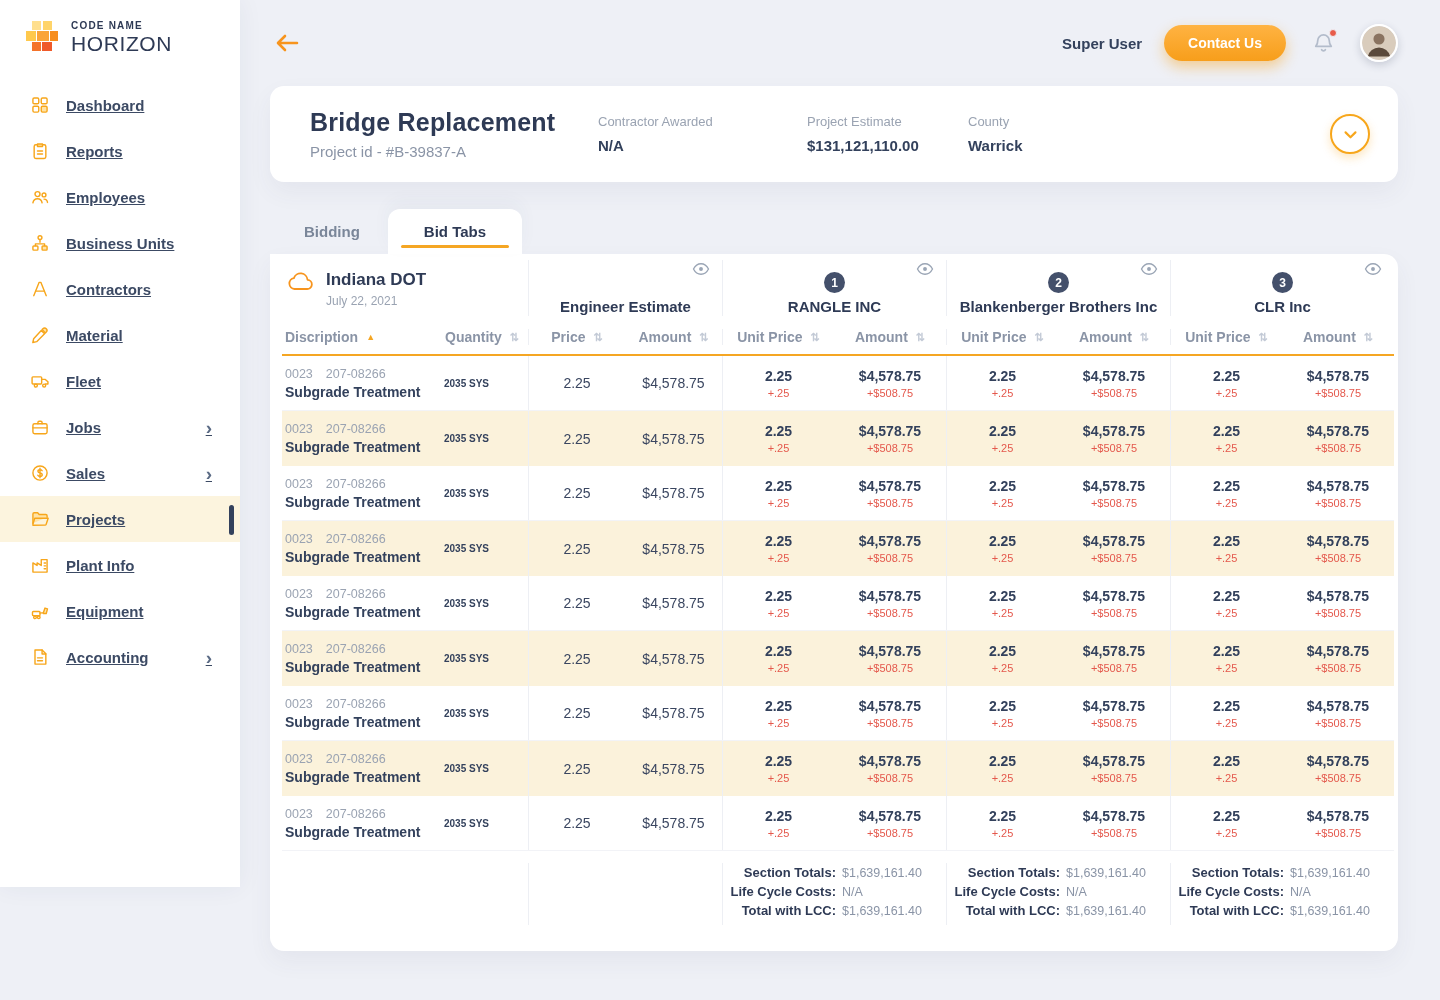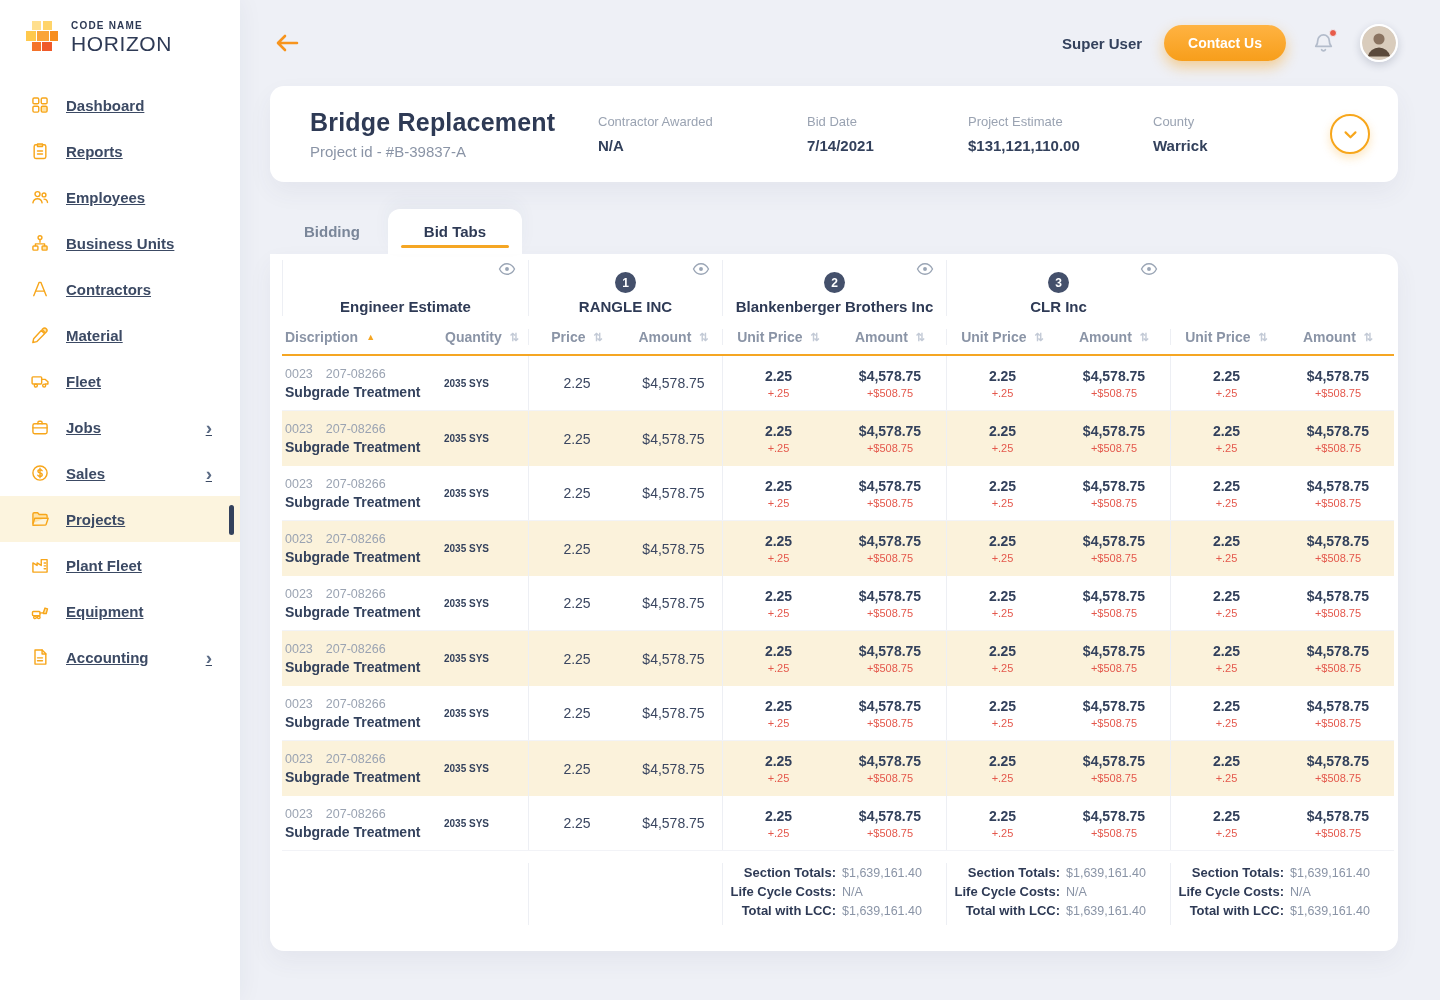--- a/index.html
+++ b/index.html
@@ -5,21 +5,21 @@
   * { box-sizing: border-box; margin: 0; padding: 0; }
   html,body { width:1440px; height:1000px; overflow:hidden; }
   body {
     font-family: "Liberation Sans", sans-serif;
     background:#EEF0F6;
     color:#33415C;
   }
   .app { display:flex; width:1440px; height:1000px; }
 
   
-  .sidebar { width:240px; height:1000px; background:#fff; box-shadow:0 0 24px rgba(40,50,80,.06); flex-shrink:0; z-index:5; }
+  .sidebar { width:240px; height:887px; background:#fff; box-shadow:0 0 24px rgba(40,50,80,.06); flex-shrink:0; z-index:5; }
   .logo { display:flex; align-items:center; gap:11px; padding:20px 0 18px 26px; }
   .logo-text .l1 { font-size:10px; font-weight:700; letter-spacing:1.2px; color:#2E3A55; }
   .logo-text .l2 { font-size:21px; font-weight:400; letter-spacing:.6px; color:#2E3A55; margin-top:1px; }
   .nav { padding-top:8px; }
   .side-item { position:relative; display:flex; align-items:center; gap:16px; padding:13px 14px 13px 30px; font-size:15px; font-weight:600; color:#3C4A64; cursor:pointer;text-decoration:underline; }
   .side-item .side-icon { width:20px; height:20px; display:inline-flex; flex-shrink:0; }
   .side-item .side-chevron { margin-left:auto; margin-right:14px; color:#5B6B85; font-size:19px; line-height:1; font-weight:600; }
   .side-item.active { background:#FCF4DE; }
   .side-item.active::after { content:''; position:absolute; right:6px; top:9px; width:5px; height:30px; background:#33415C; border-radius:3px; }
 
@@ -227,21 +227,21 @@
     <span class="side-label">Projects</span>
 
   </div>
         <div class="side-item">
     <span class="side-icon">
             <svg width="20" height="20" viewBox="0 0 24 24" fill="none" stroke="#F7A61B" stroke-width="1.7" stroke-linecap="round" stroke-linejoin="round">
               <path d="M3.5 20.5V9.5l5 3v-3l5 3V5.5h7v15z"></path>
               <path d="M17 9.5h1.8M17 13h1.8M17 16.5h1.8"></path>
             </svg>
           </span>
-    <span class="side-label">Plant Fleet</span>
+    <span class="side-label">Plant Info</span>
 
   </div>
         <div class="side-item">
     <span class="side-icon">
             <svg width="20" height="20" viewBox="0 0 24 24" fill="none" stroke="#F7A61B" stroke-width="1.7" stroke-linecap="round" stroke-linejoin="round">
               <rect x="3" y="12.5" width="9" height="5" rx="1"></rect>
               <circle cx="6" cy="19.5" r="1.6"></circle>
               <circle cx="10.5" cy="19.5" r="1.6"></circle>
               <path d="M12 14.5l4-.5 2-5.5 3 1-1.5 5.5h-3.5" fill="#FFE3A6"></path>
             </svg>
@@ -294,24 +294,20 @@
       <div class="ptitle-block">
         <div class="ptitle">Bridge Replacement</div>
         <div class="pid">Project id - #B-39837-A</div>
       </div>
       <div class="pfields">
           <div class="pfield">
     <div class="plabel">Contractor Awarded</div>
     <div class="pvalue">N/A</div>
   </div>
           <div class="pfield">
-    <div class="plabel">Bid Date</div>
-    <div class="pvalue">7/14/2021</div>
-  </div>
-          <div class="pfield">
     <div class="plabel">Project Estimate</div>
     <div class="pvalue">$131,121,110.00</div>
   </div>
           <div class="pfield">
     <div class="plabel">County</div>
     <div class="pvalue">Warrick</div>
   </div>
         </div>
       <div class="expand-btn">
         <svg width="17" height="17" viewBox="0 0 24 24" fill="none" stroke="#F7A61B" stroke-width="3" stroke-linecap="round" stroke-linejoin="round">
@@ -321,20 +317,31 @@
     </section>
 
     <div class="tabs">
         <div class="tab">Bidding</div>
         <div class="tab active">Bid Tabs</div>
       </div>
 
     <section class="table-card">
 
       <div class="head-top grid5">
+        <div class="src-cell">
+          <span>
+            <svg width="30" height="24" viewBox="0 0 30 24" fill="none" stroke="#F7941D" stroke-width="1.8" stroke-linejoin="round">
+                <path d="M8.5 19a5.5 5.5 0 0 1-.6-10.9 7 7 0 0 1 13.6 1.7A4.6 4.6 0 0 1 21 19z"></path>
+              </svg>
+          </span>
+          <span>
+            <div class="src-name">Indiana DOT</div>
+            <div class="src-date">July 22, 2021</div>
+          </span>
+        </div>
         <div class="group-cell bl">
           <span class="eye">
             <svg width="18" height="14" viewBox="0 0 24 16" fill="none">
                 <path d="M12 1C5.5 1 2 8 2 8s3.5 7 10 7 10-7 10-7-3.5-7-10-7z" stroke="#9AA5B5" stroke-width="1.8"></path>
                 <circle cx="12" cy="8" r="2.6" fill="#9AA5B5"></circle>
               </svg>
           </span>
           <div class="group-title">Engineer Estimate</div>
         </div>
       <div class="group-cell bl">

